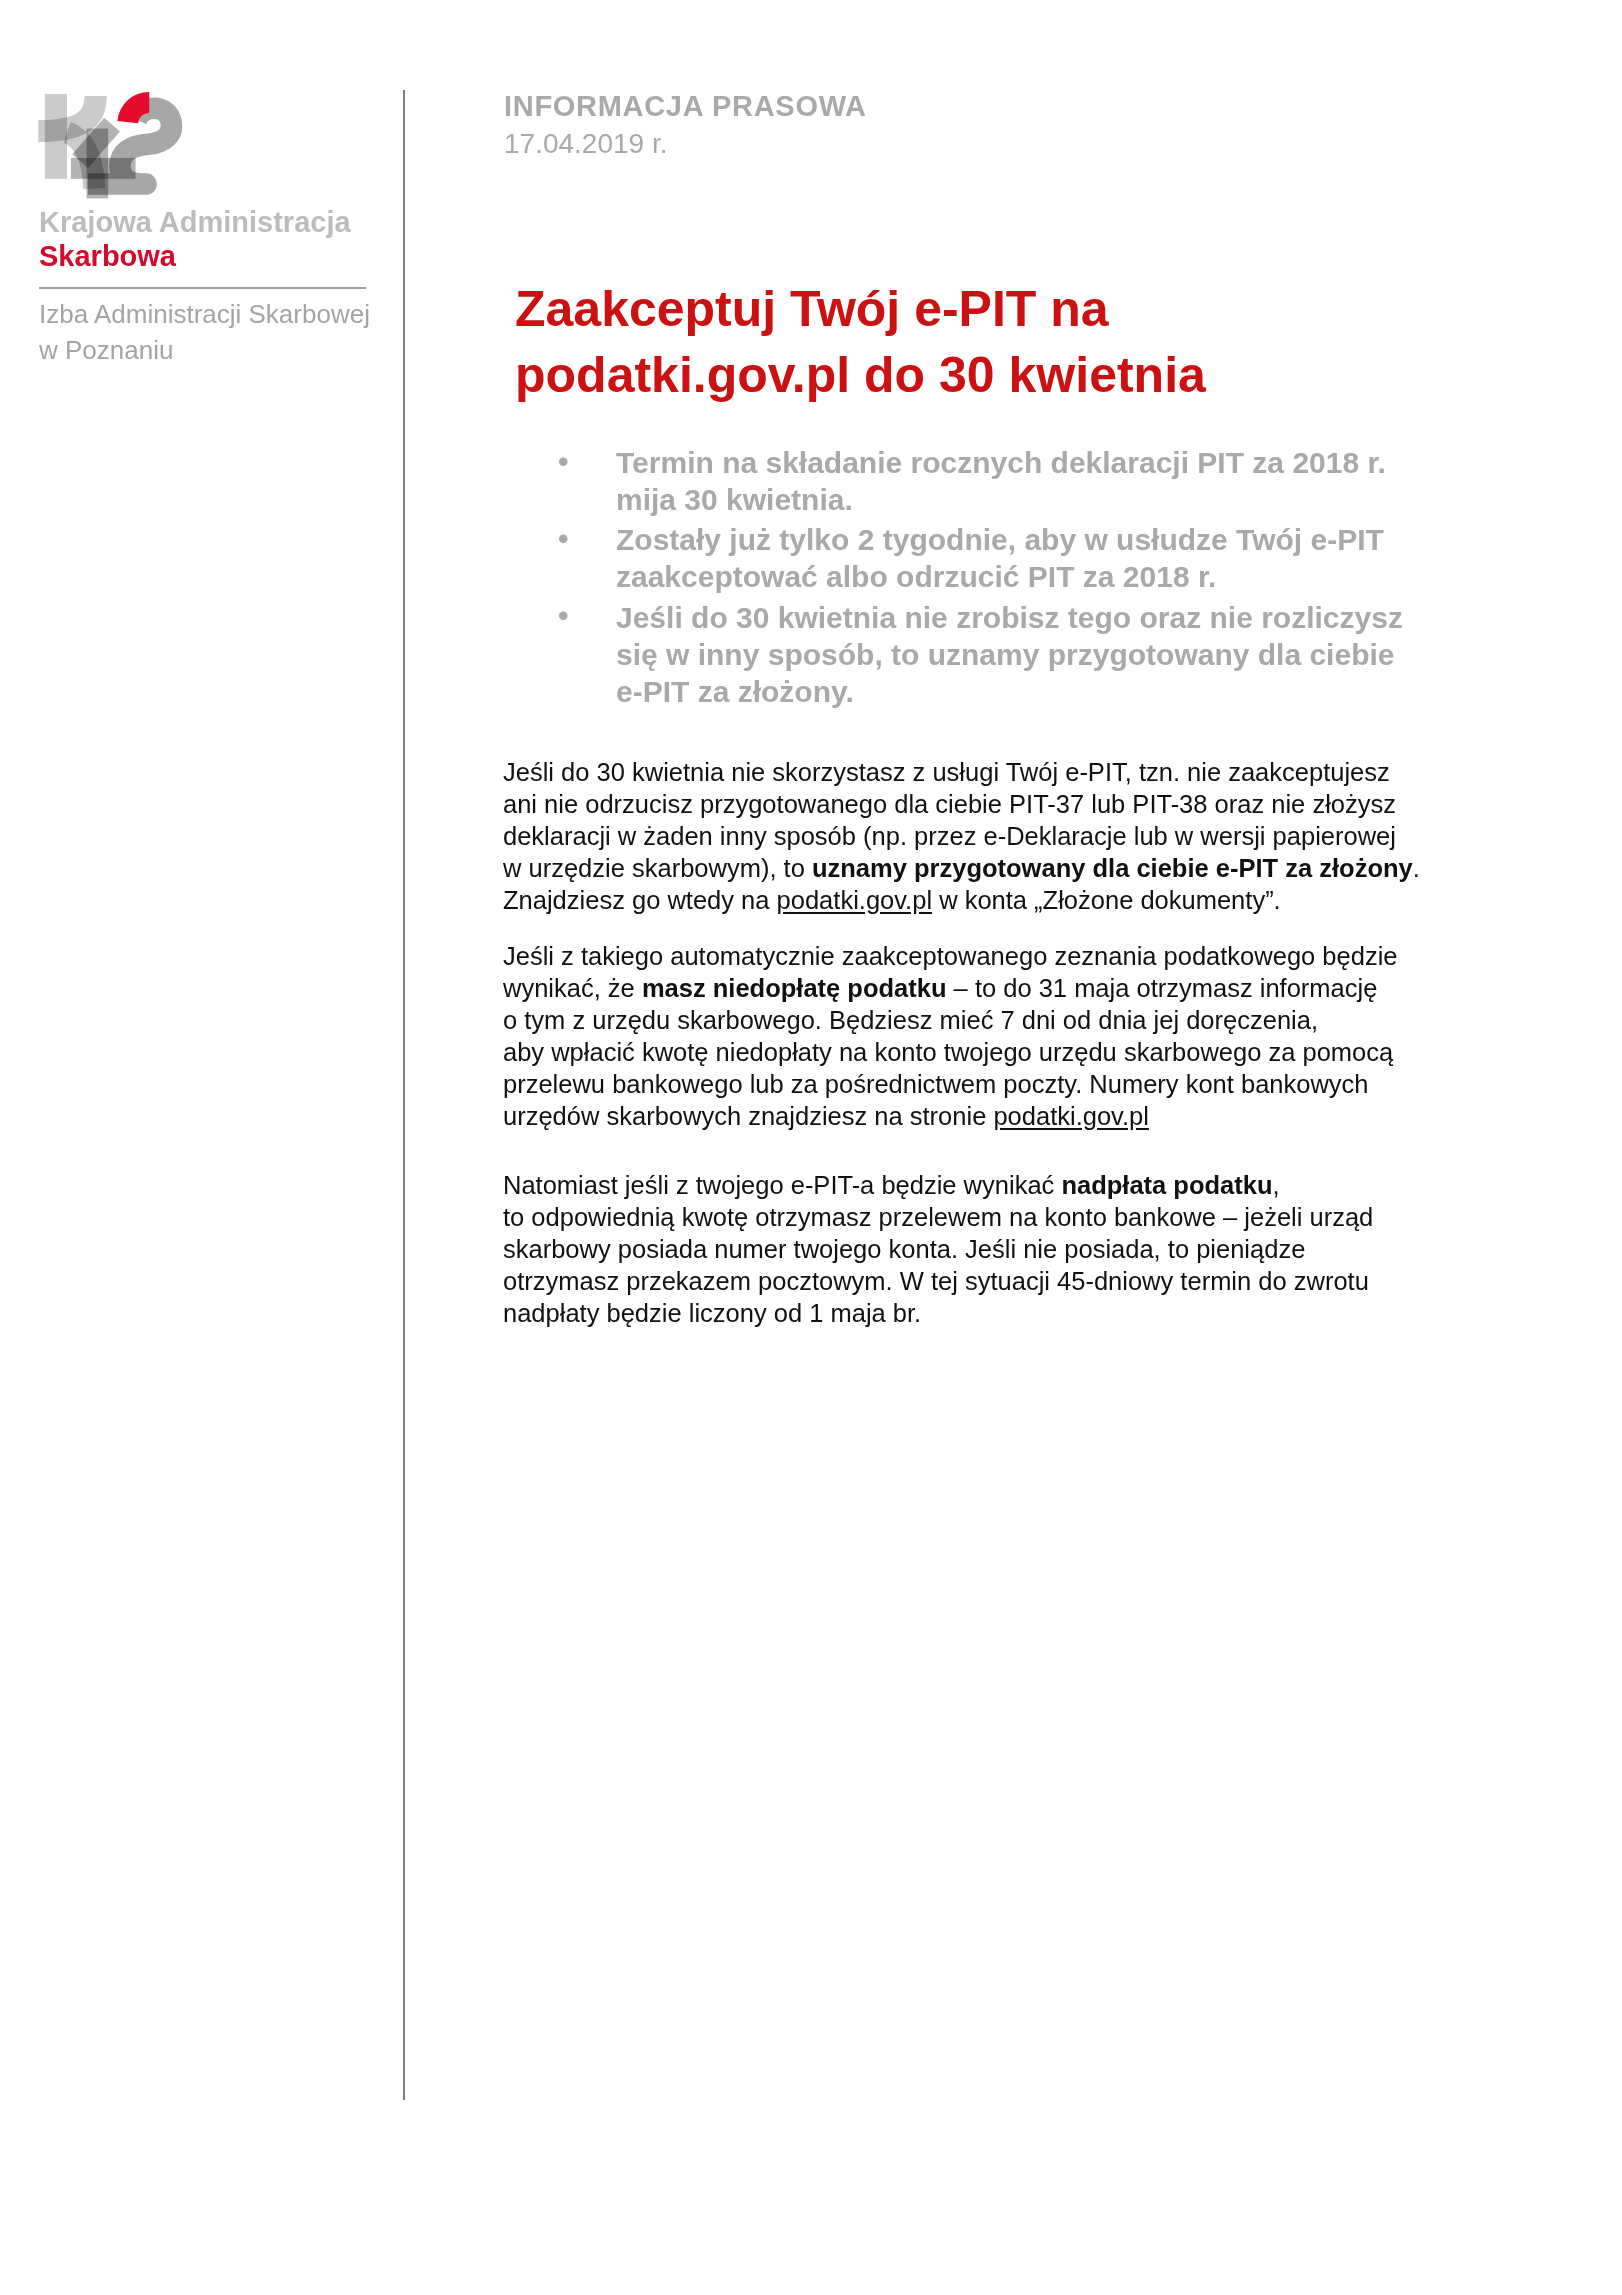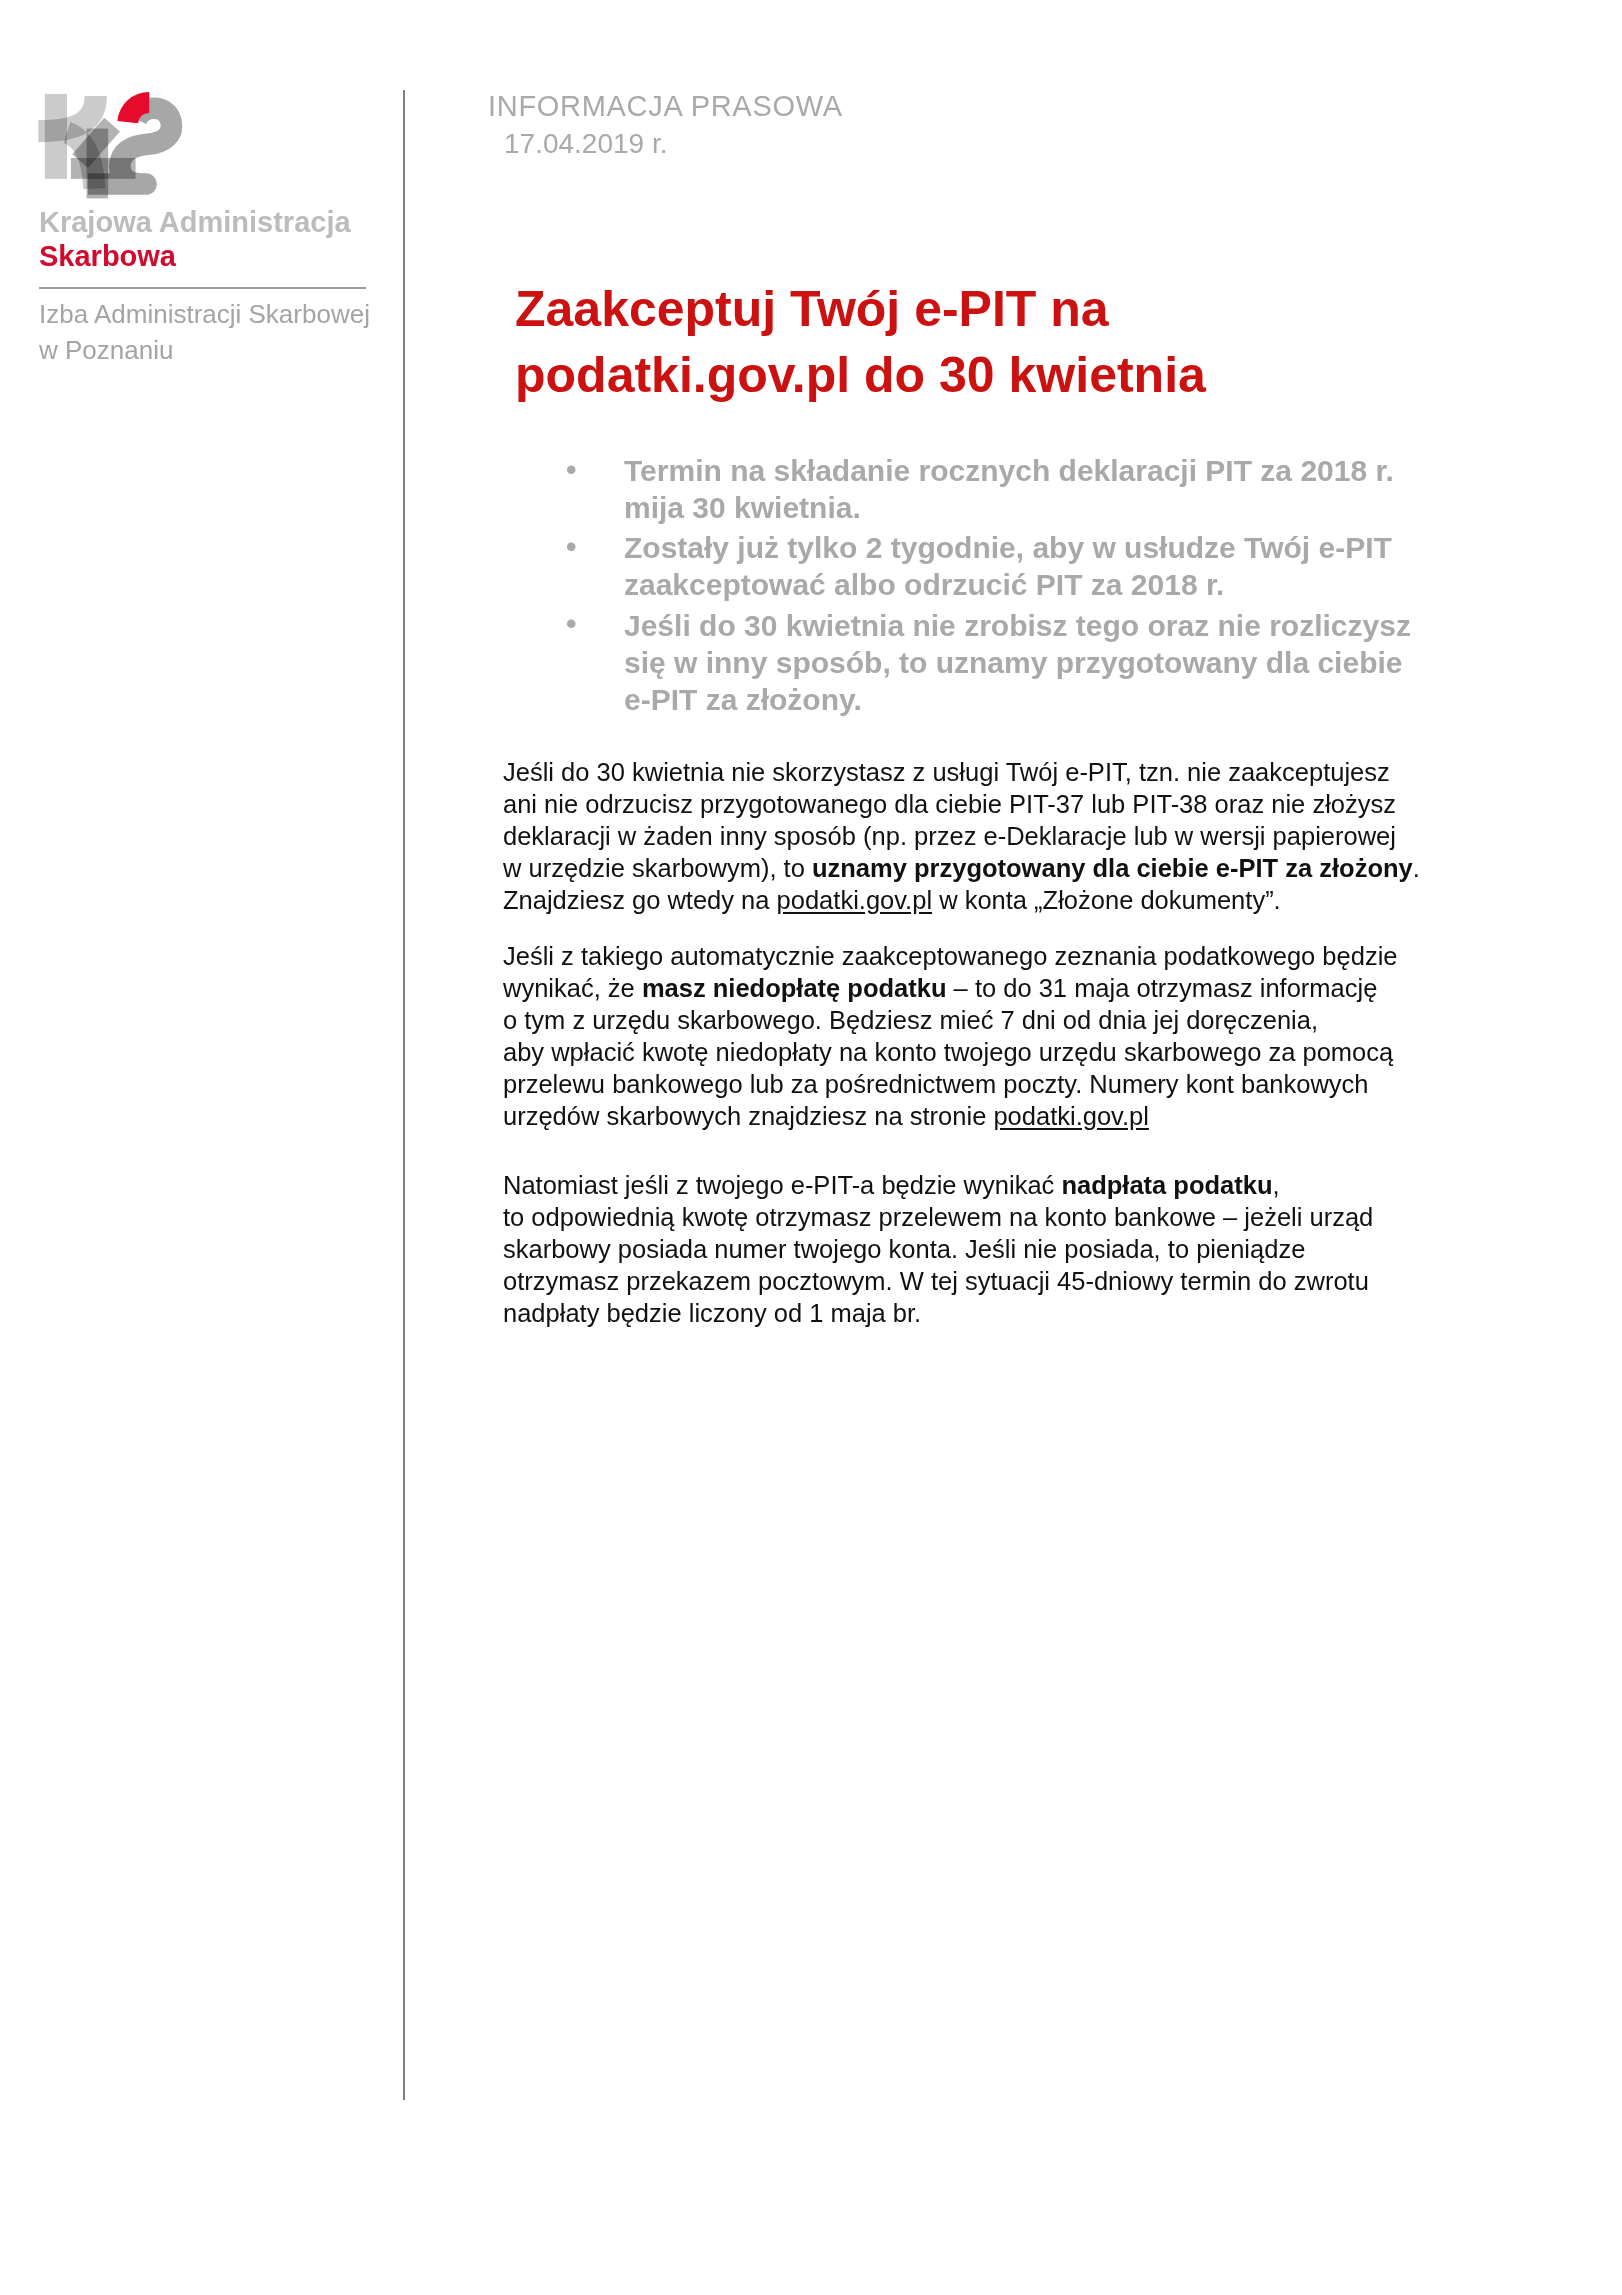--- a/index.html
+++ b/index.html
@@ -30,25 +30,25 @@
   
   .logo-svg{left:38px;top:92px;width:154px;height:111px;isolation:isolate;}
   .brand-line1{left:39px;top:205px;font-size:29px;font-weight:bold;color:var(--gray-brand);line-height:34px;}
   .brand-line2{left:39px;top:239px;font-size:29px;font-weight:bold;color:var(--brand-red);line-height:34px;}
   .sidebar-rule{left:39px;top:287px;width:327px;height:2px;background:var(--gray-line);}
   .office-block{left:39px;top:296px;font-size:26px;color:var(--gray-office);line-height:36px;}
 
   .column-divider{left:403px;top:90px;width:2px;height:2010px;background:var(--gray-divider);}
 
   
-  .press-label{left:488px;top:90px;font-size:29px;font-weight:normal;color:var(--gray-header);letter-spacing:0.7px;}
+  .press-label{left:504px;top:90px;font-size:29px;font-weight:bold;color:var(--gray-header);letter-spacing:0.7px;}
   .press-date{left:504px;top:128px;font-size:28px;color:var(--gray-header);}
   .article-title{left:503px;top:264px;width:1073px;font-size:50px;font-weight:bold;
     color:var(--title-red);line-height:66px;letter-spacing:0;}
-  .bullet-list{left:503px;top:436px;width:1067px;list-style:none;margin:16px;padding:0;
+  .bullet-list{left:503px;top:436px;width:1067px;list-style:none;margin:8px;padding:0;
     font-size:30px;font-weight:bold;color:var(--gray-bullets);line-height:37px;}
   .bullet-list li{position:relative;padding-left:105px;margin:0 0 3.3px 0;}
   .bullet-list li::before{content:"\2022";position:absolute;left:47px;top:-1.3px;}
   .paragraph{left:503px;width:1060px;font-size:25.5px;line-height:32px;color:var(--body-text);}
   .para-1{top:756px;}
   .para-2{top:940px;}
   .para-3{top:1169px;}
   .paragraph .b{font-weight:bold;text-align:right;}
   .paragraph .u{text-decoration:underline;text-underline-offset:3.3px;}
 </style>

